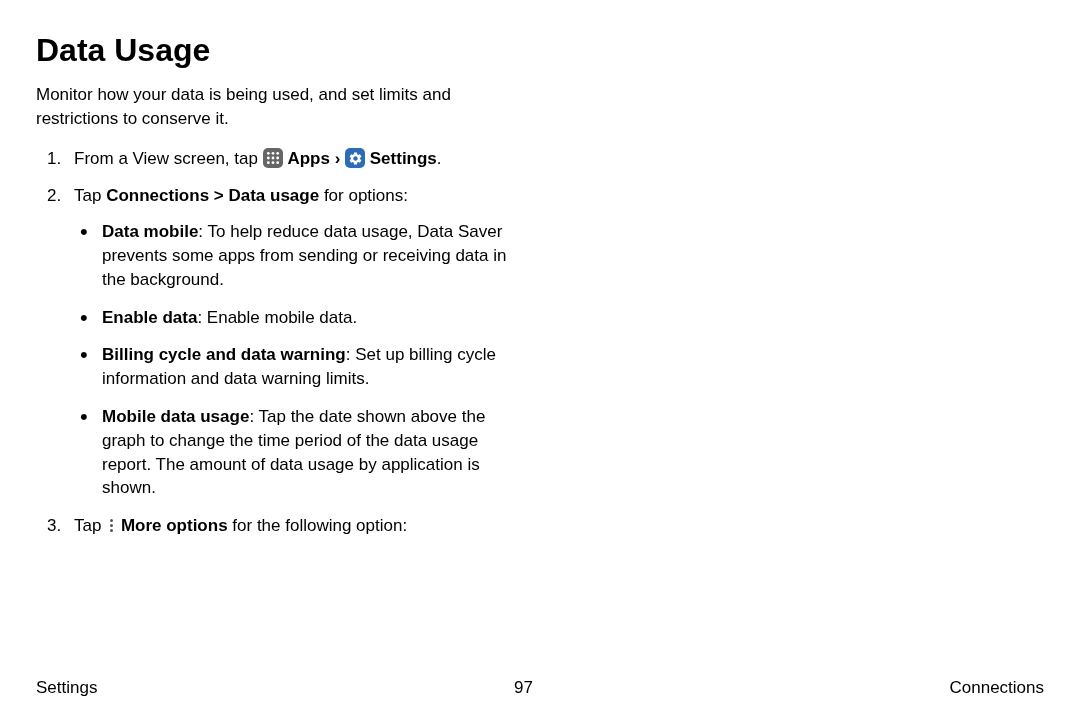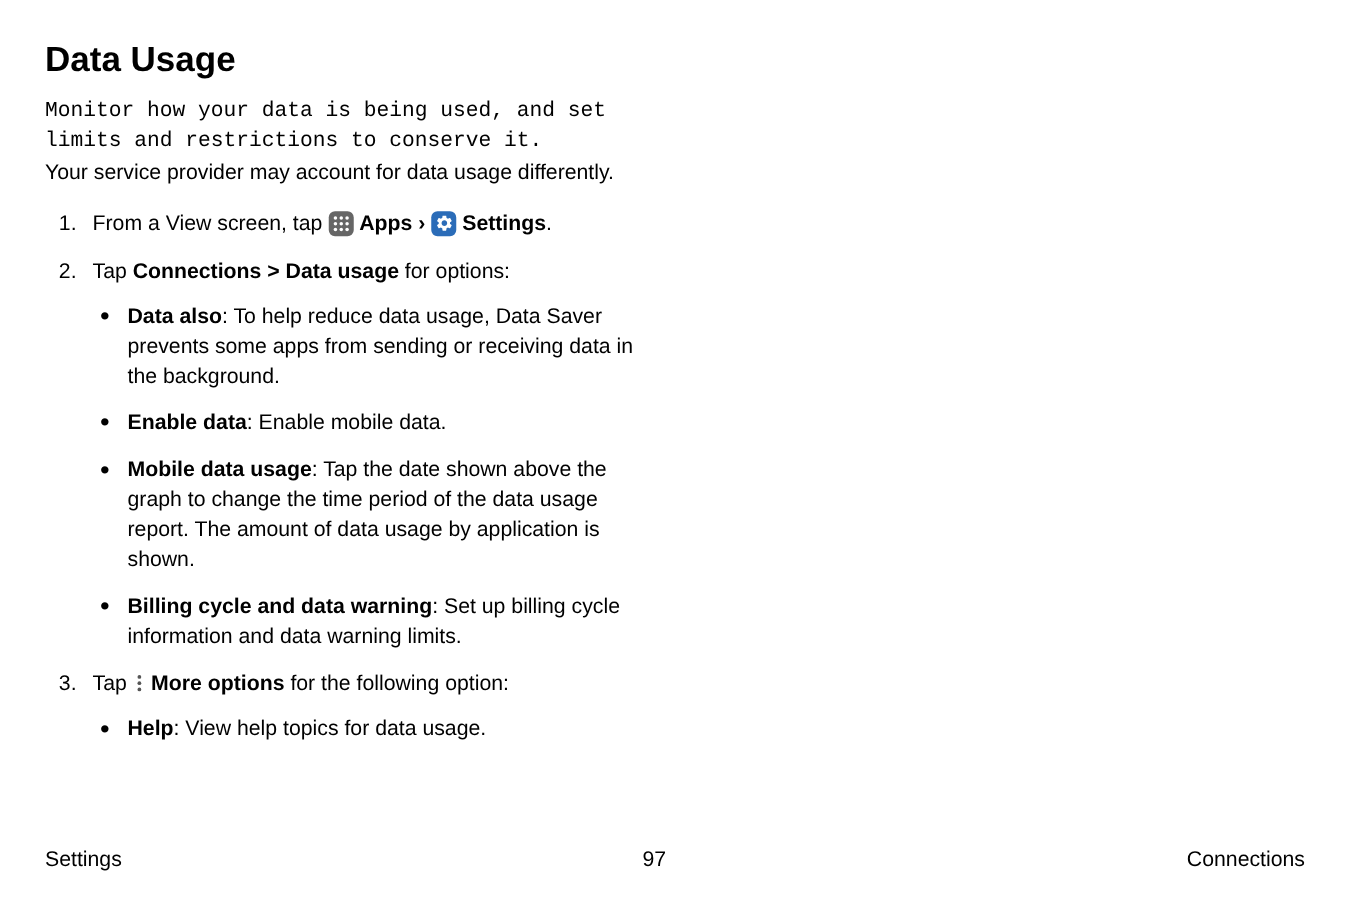--- a/index.html
+++ b/index.html
@@ -17,27 +17,27 @@
       padding: 32px 36px 20px 36px;
       position: relative;
     }
     .content {
       column-count: 2;
       column-gap: 56px;
       column-fill: auto;
       height: 600px;
     }
     h1 {
-      font-size: 28px;
+      font-size: 32px;
       font-weight: bold;
       margin-bottom: 14px;
     }
     .intro {
+      margin-bottom: 16px;
       line-height: 1.4;
-      font-family: Liberation Mono, monospace;
     }
     .note {
       margin-bottom: 18px;
       line-height: 1.4;
     }
     ol {
       list-style-position: outside;
       padding-left: 30px;
     }
     ol > li {
@@ -123,21 +123,20 @@
       font-size: 17px;
     }
   </style>
 </head>
 <body>
 
 <div class="content">
   <h1>Data Usage</h1>
 
   <p class="intro">Monitor how your data is being used, and set limits and restrictions to conserve it.</p>
-  <p class="note">Your service provider may account for data usage differently.</p>
 
   <ol>
     <li>
       <span>From a View screen, tap </span>
       <span class="icon-apps">
         <svg viewBox="0 0 12 12">
             <g fill="#fff">
               <circle cx="2" cy="2" r="1.2"></circle>
               <circle cx="6" cy="2" r="1.2"></circle>
               <circle cx="10" cy="2" r="1.2"></circle>
@@ -157,38 +156,35 @@
             <path fill="#fff" d="M19.14 12.94c.04-.3.06-.61.06-.94 0-.32-.02-.64-.07-.94l2.03-1.58c.18-.14.23-.41.12-.61l-1.92-3.32c-.12-.22-.37-.29-.59-.22l-2.39.96c-.5-.38-1.03-.7-1.62-.94l-.36-2.54c-.04-.24-.24-.41-.48-.41h-3.84c-.24 0-.43.17-.47.41l-.36 2.54c-.59.24-1.13.57-1.62.94l-2.39-.96c-.22-.08-.47 0-.59.22L2.74 8.87c-.12.21-.08.47.12.61l2.03 1.58c-.05.3-.09.63-.09.94 0 .31.02.64.07.94l-2.03 1.58c-.18.14-.23.41-.12.61l1.92 3.32c.12.22.37.29.59.22l2.39-.96c.5.38 1.03.7 1.62.94l.36 2.54c.05.24.24.41.48.41h3.84c.24 0 .44-.17.47-.41l.36-2.54c.59-.24 1.13-.56 1.62-.94l2.39.96c.22.08.47 0 .59-.22l1.92-3.32c.12-.22.07-.47-.12-.61l-2.01-1.58zM12 15.6c-1.98 0-3.6-1.62-3.6-3.6s1.62-3.6 3.6-3.6 3.6 1.62 3.6 3.6-1.62 3.6-3.6 3.6z"></path>
           </svg>
       </span>
       <span class="bold"> Settings</span><span>.</span>
     </li>
 
     <li>
       <span>Tap </span><span class="bold">Connections &gt; Data usage</span><span> for options:</span>
 
       <ul class="bulleted">
-        <li><span class="bold">Data also</span><span>: To help reduce data usage, Data Saver prevents some apps from sending or receiving data in the background.</span></li>
+        <li><span class="bold">Data mobile</span><span>: To help reduce data usage, Data Saver prevents some apps from sending or receiving data in the background.</span></li>
         <li><span class="bold">Enable data</span><span>: Enable mobile data.</span></li>
+        <li><span class="bold">Billing cycle and data warning</span><span>: Set up billing cycle information and data warning limits.</span></li>
         <li><span class="bold">Mobile data usage</span><span>: Tap the date shown above the graph to change the time period of the data usage report. The amount of data usage by application is shown.</span></li>
-        <li><span class="bold">Billing cycle and data warning</span><span>: Set up billing cycle information and data warning limits.</span></li>
       </ul>
     </li>
 
     <li>
       <span>Tap </span>
       <span class="icon-more">
           <span></span>
           <span></span>
           <span></span>
         </span>
       <span class="bold"> More options</span><span> for the following option:</span>
-      <ul class="bulleted">
-        <li><span class="bold">Help</span><span>: View help topics for data usage.</span></li>
-      </ul>
     </li>
   </ol>
 </div>
 
 <div class="footer">
   <span>Settings</span>
   <span>97</span>
   <span>Connections</span>
 </div>
 

